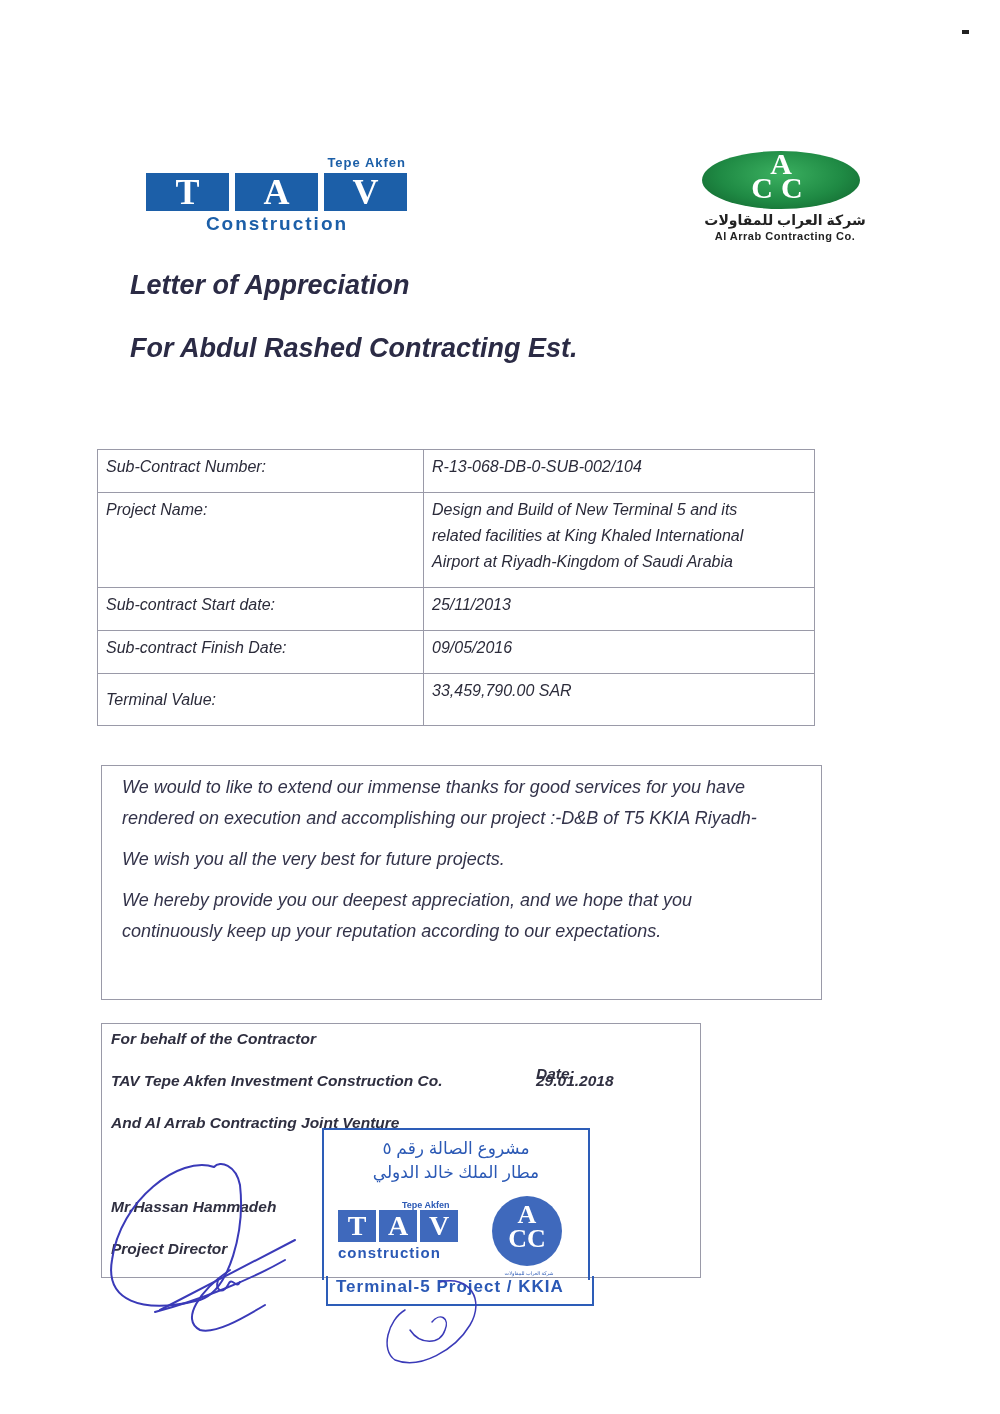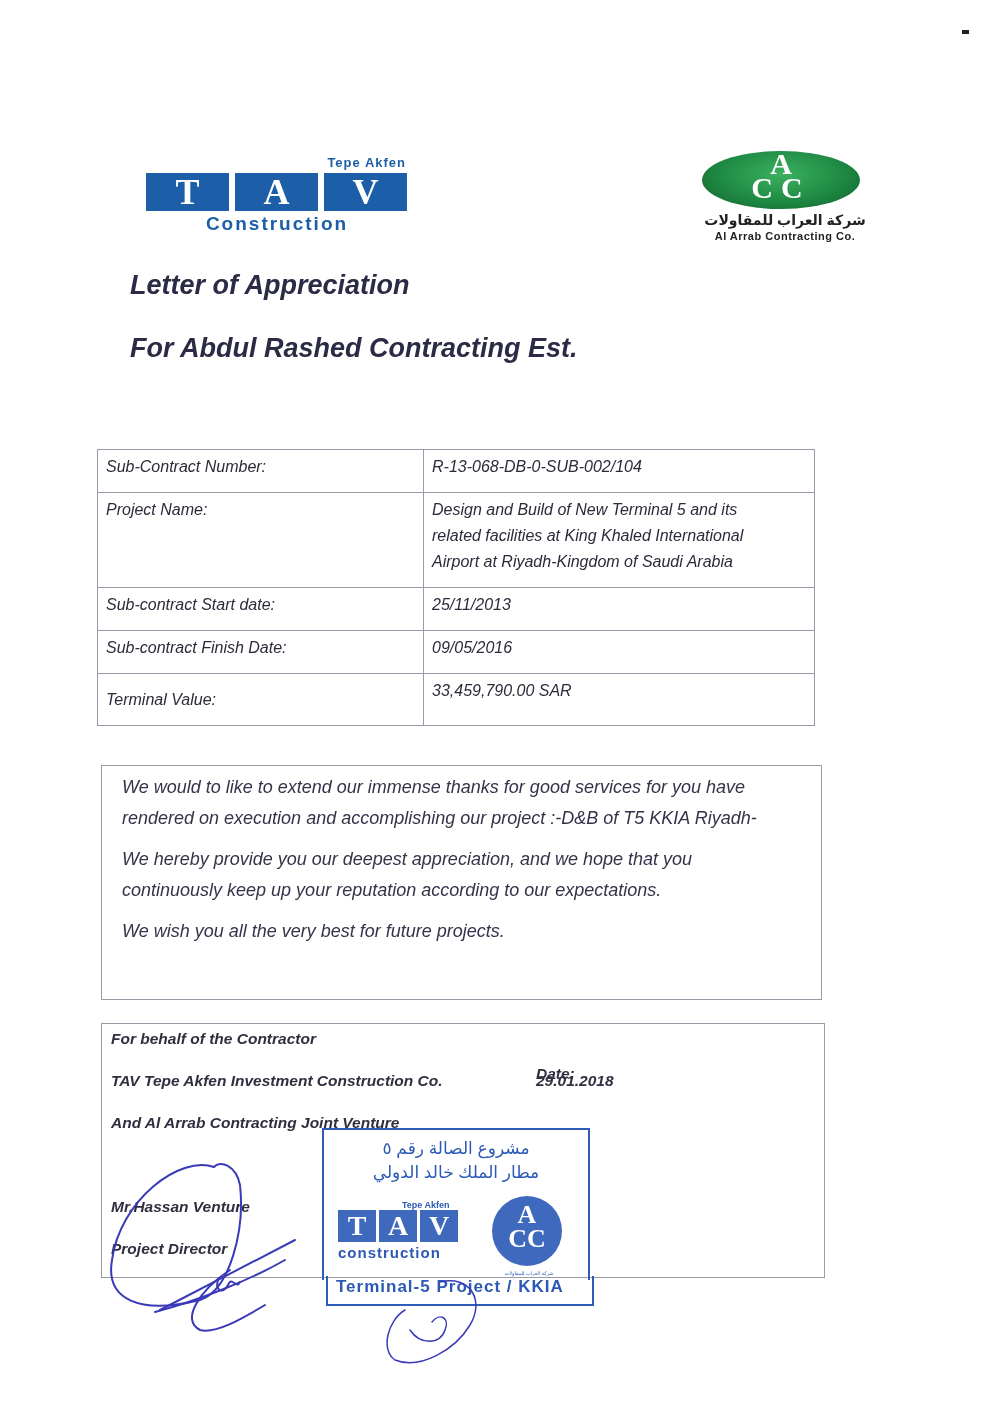--- a/index.html
+++ b/index.html
@@ -44,21 +44,21 @@
     .row-h2 { height: 95px; }
     .row-h3 { height: 43px; }
     .row-h5 { height: 52px; }
     .details-table .k-mid { vertical-align: middle; padding-top: 0; }
 
     
     .message-box { left: 101px; top: 765px; width: 721px; height: 235px; border: 1px solid #9a9aa8; box-sizing: border-box; padding: 6px 20px; }
     .message-box p { margin: 0 0 10px 0; font-style: italic; font-size: 18px; line-height: 31px; color: #33334a; }
 
     
-    .sign-box { left: 101px; top: 1023px; width: 724px; height: 255px; border: 1px solid #9a9aa8; box-sizing: border-box; }
+    .sign-box { left: 101px; top: 1023px; width: 600px; height: 255px; border: 1px solid #9a9aa8; box-sizing: border-box; }
     .sign-text { font-style: italic; font-weight: bold; font-size: 15.5px; color: #2f2f40; position: absolute; }
 
     
     .stamp { left: 322px; top: 1128px; width: 268px; height: 152px; border: 2px solid #2d5db8; border-bottom: none; box-sizing: border-box; color: #2b59b5; }
     .stamp-bottom { left: 326px; top: 1276px; width: 268px; height: 30px; border: 2px solid #2d5db8; border-top: none; box-sizing: border-box; color: #2b59b5; }
     .stamp-ar { position: absolute; left: 0; right: 0; text-align: center; direction: rtl; font-size: 17px; font-weight: normal; }
     .stamp-tav { position: absolute; left: 14px; top: 80px; }
     .stamp-tav .tepe { position: absolute; left: 64px; top: -10px; font-size: 9px; font-weight: bold; }
     .stamp-tav .boxes { display: flex; gap: 3px; }
     .stamp-tav .b { width: 38px; height: 32px; background: #2b59b5; color: #fff; font-family: "Liberation Serif", serif; font-weight: bold; font-size: 28px; display: flex; align-items: center; justify-content: center; opacity: .9; }
@@ -126,34 +126,34 @@
     <td>33,459,790.00 SAR</td>
   </tr>
 </tbody>
   </table>
 
 <div class="abs message-box">
   <p>
     <span>We would to like to extend our immense thanks for good services for you have</span><br>
     <span>rendered on execution and accomplishing our project :-D&amp;B of T5 KKIA Riyadh-</span>
   </p>
+  <p>We wish you all the very best for future projects.</p>
   <p>
     <span>We hereby provide you our deepest appreciation, and we hope that you</span><br>
     <span>continuously keep up your reputation according to our expectations.</span>
   </p>
-  <p>We wish you all the very best for future projects.</p>
 </div>
 
 <div class="abs sign-box">
   <div class="sign-text" style="left:9px; top:6px;">For behalf of the Contractor</div>
   <div class="sign-text" style="left:434px; top:6px;margin-top:35px;">Date:</div>
   <div class="sign-text" style="left:9px; top:48px;">TAV Tepe Akfen Investment Construction Co.</div>
   <div class="sign-text" style="left:434px; top:48px;">29.01.2018</div>
   <div class="sign-text" style="left:9px; top:90px;">And Al Arrab Contracting Joint Venture</div>
-  <div class="sign-text" style="left:9px; top:174px;">Mr.Hassan Venture</div>
+  <div class="sign-text" style="left:9px; top:174px;">Mr.Hassan Hammadeh</div>
   <div class="sign-text" style="left:9px; top:216px;">Project Director</div>
 </div>
 
 <div class="abs stamp">
   <div class="stamp-ar" style="top:8px;">مشروع الصالة رقم ٥</div>
   <div class="stamp-ar" style="top:32px;">مطار الملك خالد الدولي</div>
   <div class="stamp-tav">
     <div class="tepe">Tepe Akfen</div>
     <div class="boxes">
       <div class="b">T</div>

